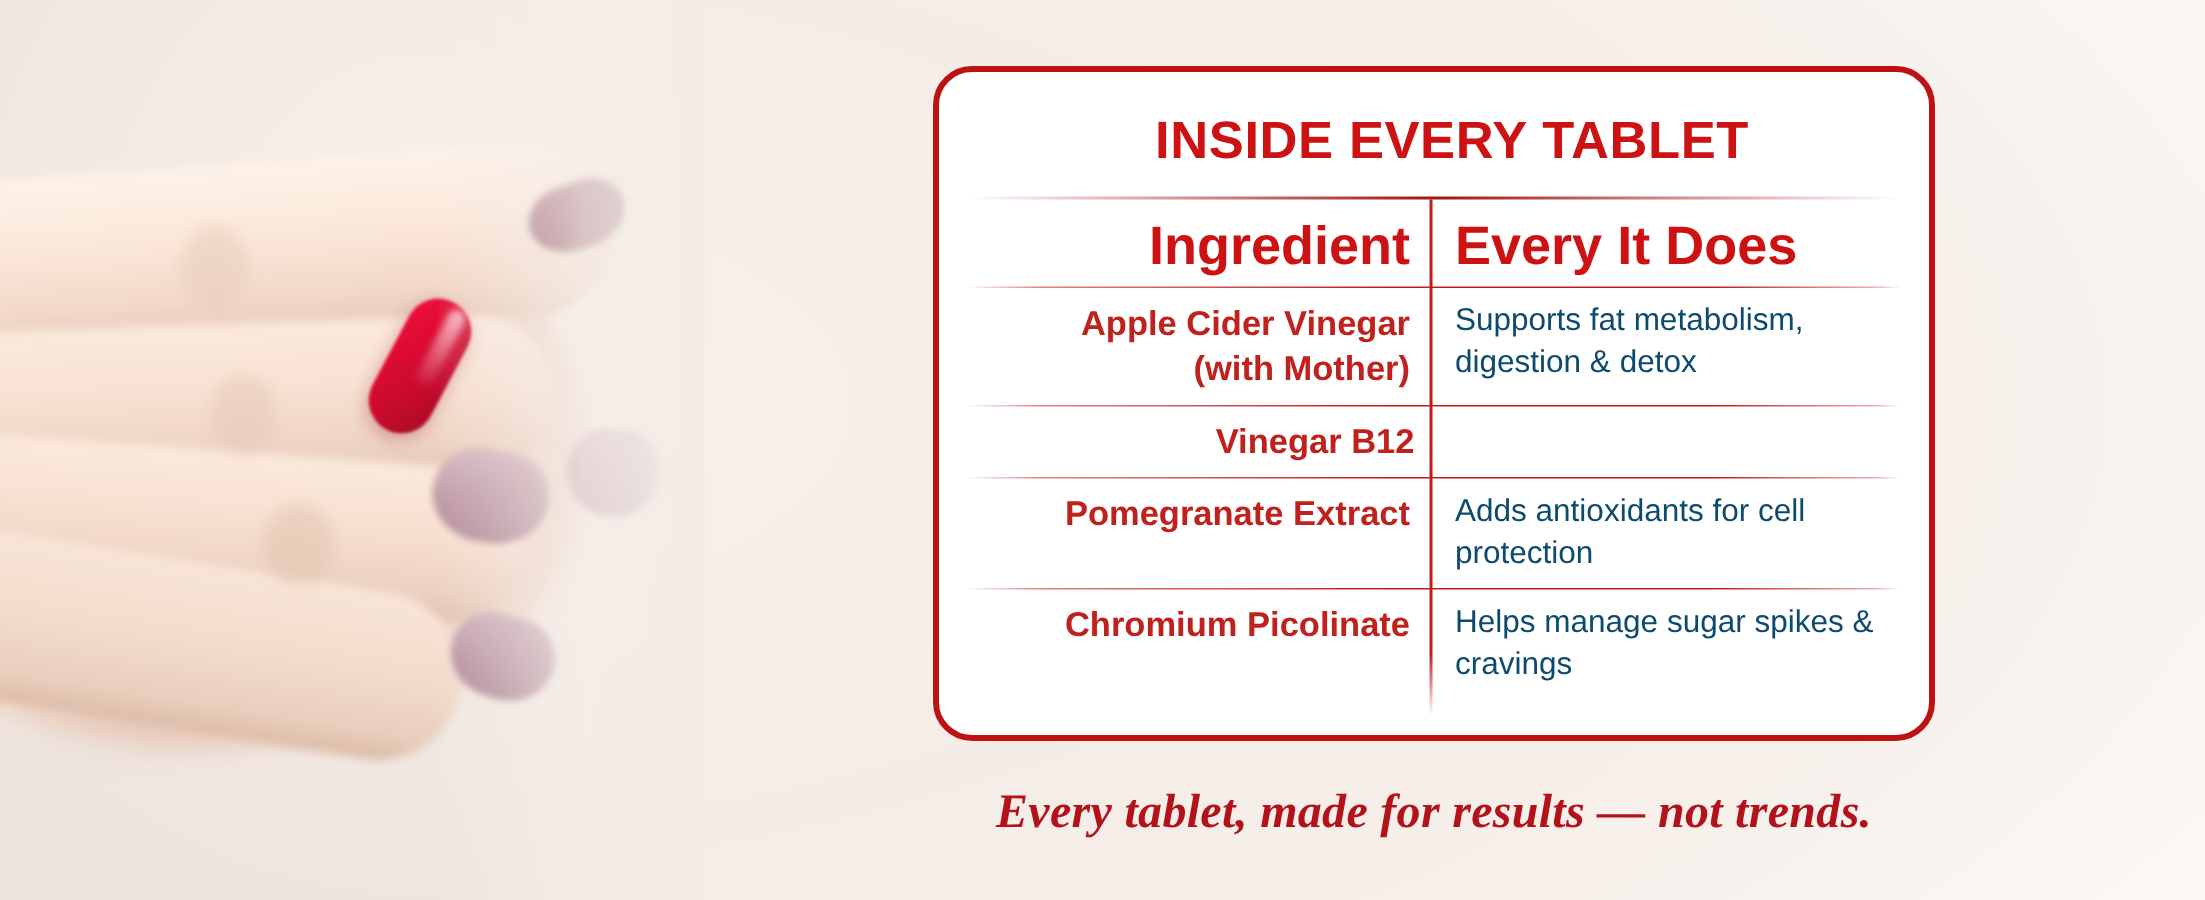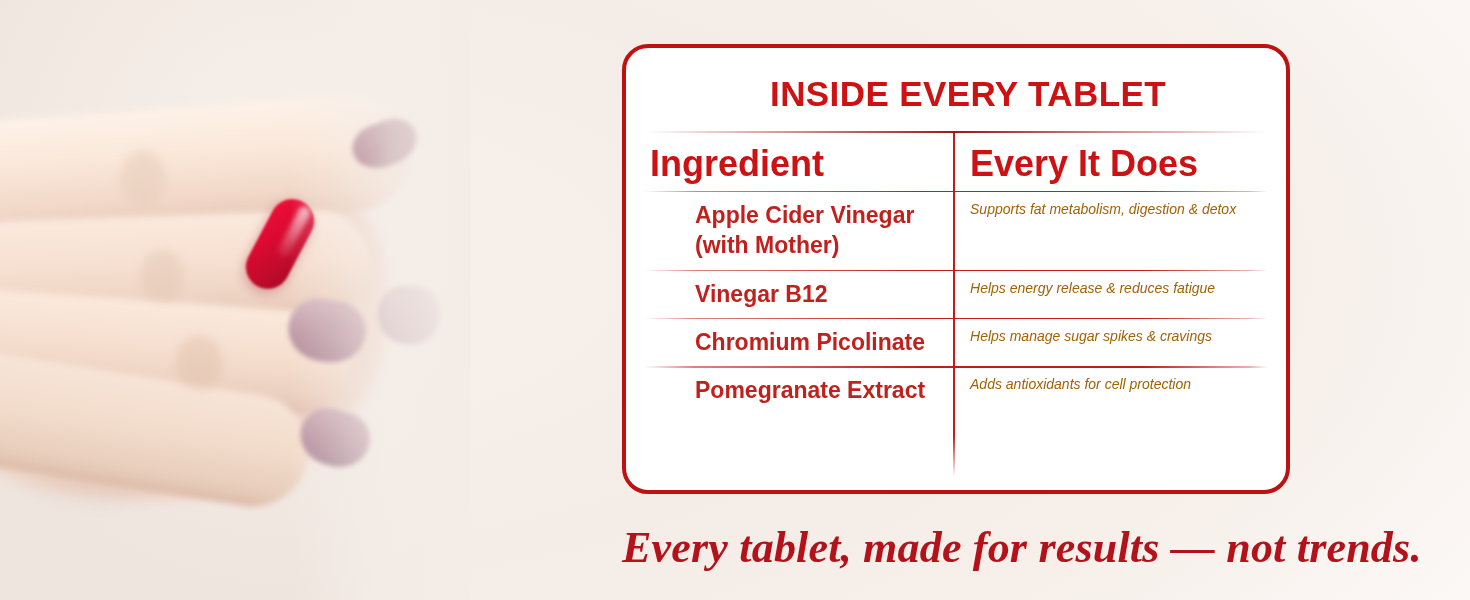--- a/index.html
+++ b/index.html
@@ -225,20 +225,21 @@
     content: "";
     position: absolute;
     left: 0; right: 0; top: 0;
     height: 1.5px;
     background: linear-gradient(90deg, rgba(194,27,27,0) 0%, rgba(194,27,27,.55) 8%, #c21b1b 45%, #c21b1b 80%, rgba(194,27,27,.35) 97%, rgba(194,27,27,0) 100%);
   }
   .cell-l {
     width: 311px;
     box-sizing: border-box;
     padding: 9px 12px 9px 6px;
+    text-align: right;
   }
   .cell-r {
     width: 319px;
     box-sizing: border-box;
     padding: 9px 6px 9px 18px;
   }
 
   .row.head .cell-l,
   .row.head .cell-r {
     padding-top: 12px;
@@ -252,38 +253,38 @@
   }
 
   .ing {
     color: #c0211d;
     font-size: 23px;
     font-weight: 600;
     line-height: 1.32;
     margin-left: 45px;
   }
   .eff {
-    color: #a16207;
-    font-size: 14px;
+    color: #0c4a6e;
+    font-size: 21px;
     font-weight: 500;
     line-height: 1.33;
-    font-style: italic;
   }
 
   
   .tagline {
     position: absolute;
     left: 622px;
     top: 522px;
     width: 668px;
+    text-align: center;
     color: #b4121a;
     font-family: "Liberation Serif", "DejaVu Serif", serif;
     font-style: italic;
     font-weight: 700;
-    font-size: 44px;
+    font-size: 32px;
     letter-spacing: .2px;
     white-space: nowrap;
   }
 </style>
 </head>
 <body>
 
 <div class="canvas">
 
   <div class="photo">
@@ -330,41 +331,38 @@
         </div>
         <div class="cell-r">
           <div class="eff">Supports fat metabolism, digestion &amp; detox</div>
         </div>
       </div>
 
       <div class="row">
         <div class="cell-l">
           <div class="ing">Vinegar B12</div>
         </div>
+      </div>
+
+      <div class="row">
+        <div class="cell-l">
+          <div class="ing">Pomegranate Extract</div>
+        </div>
         <div class="cell-r">
-          <div class="eff">Helps energy release &amp; reduces fatigue</div>
+          <div class="eff">Adds antioxidants for cell protection</div>
         </div>
       </div>
 
       <div class="row">
         <div class="cell-l">
           <div class="ing">Chromium Picolinate</div>
         </div>
         <div class="cell-r">
           <div class="eff">Helps manage sugar spikes &amp; cravings</div>
         </div>
       </div>
 
-      <div class="row">
-        <div class="cell-l">
-          <div class="ing">Pomegranate Extract</div>
-        </div>
-        <div class="cell-r">
-          <div class="eff">Adds antioxidants for cell protection</div>
-        </div>
-      </div>
-
     </div>
   </div>
 
   <div class="tagline">Every tablet, made for results — not trends.</div>
 
 </div>
 
 </body></html>

